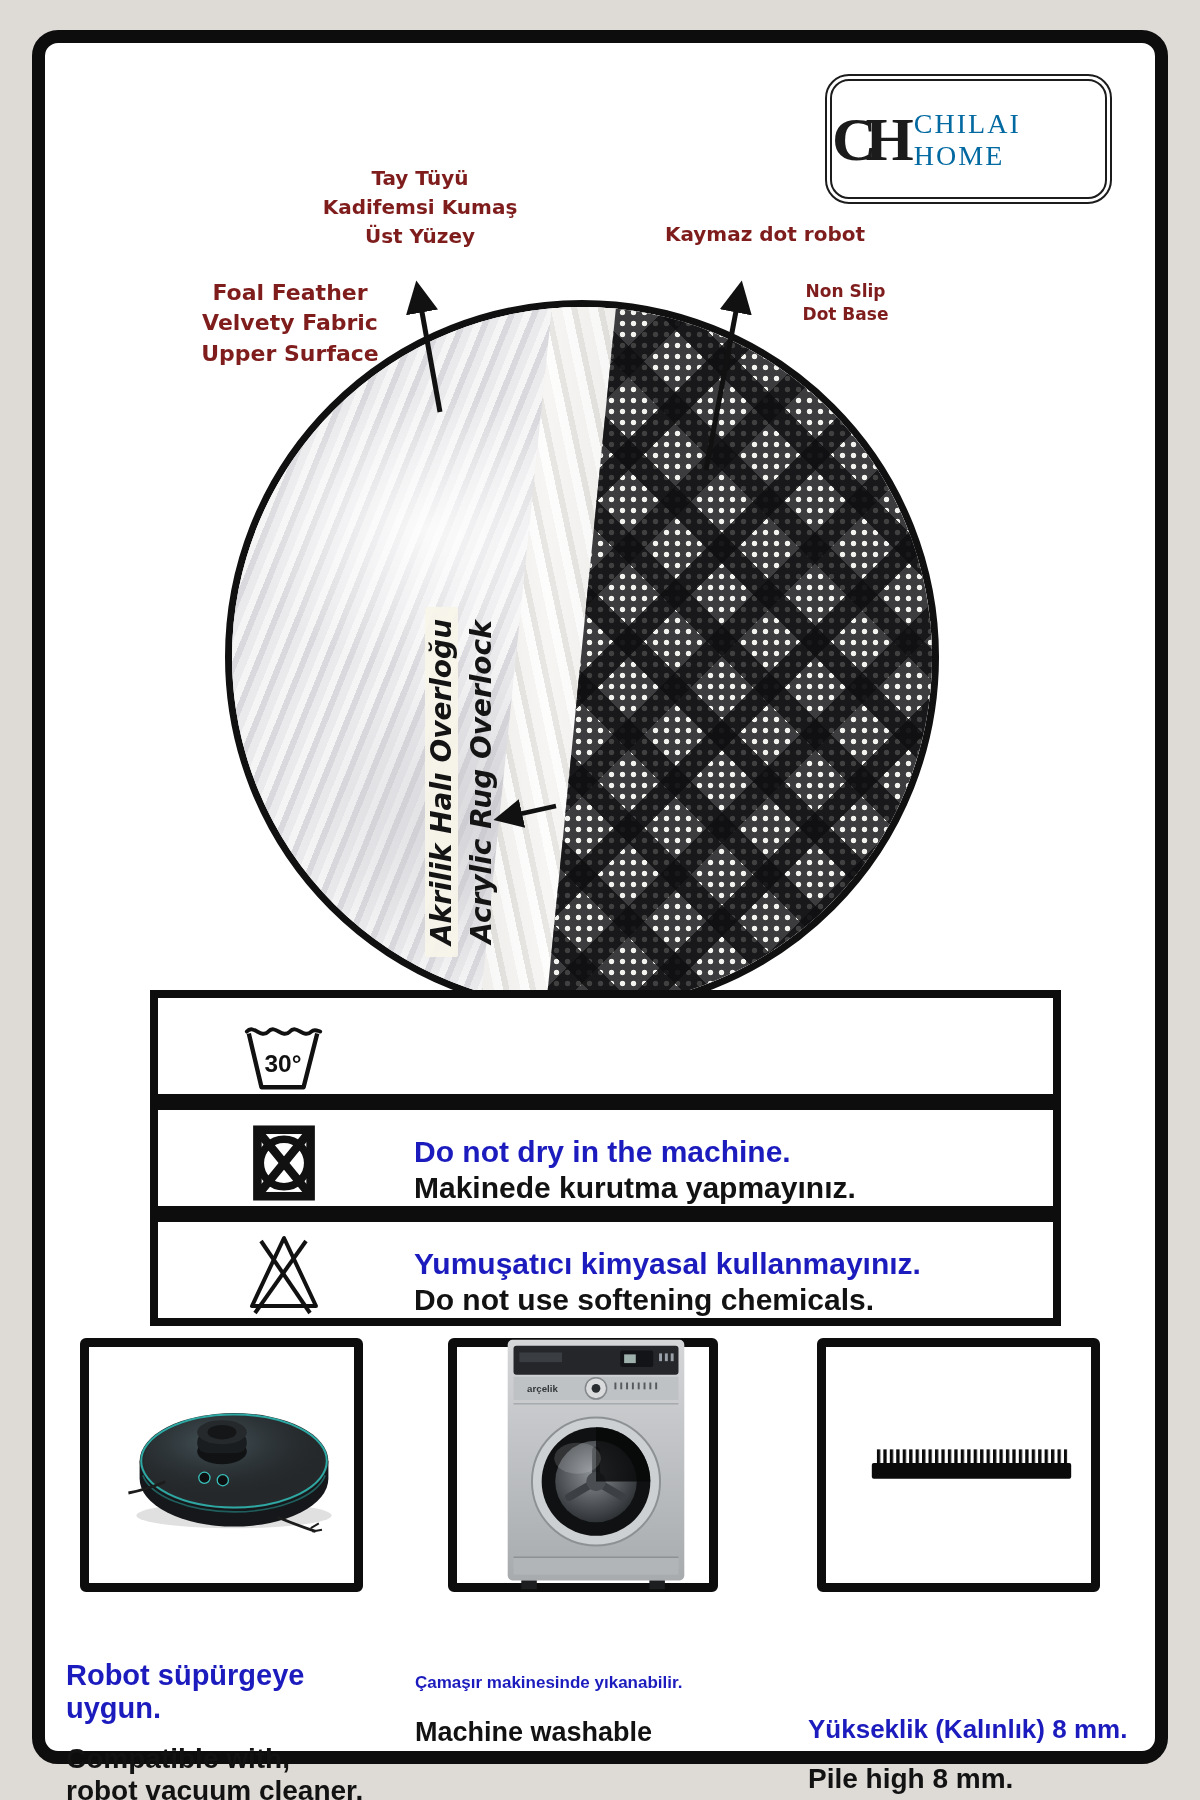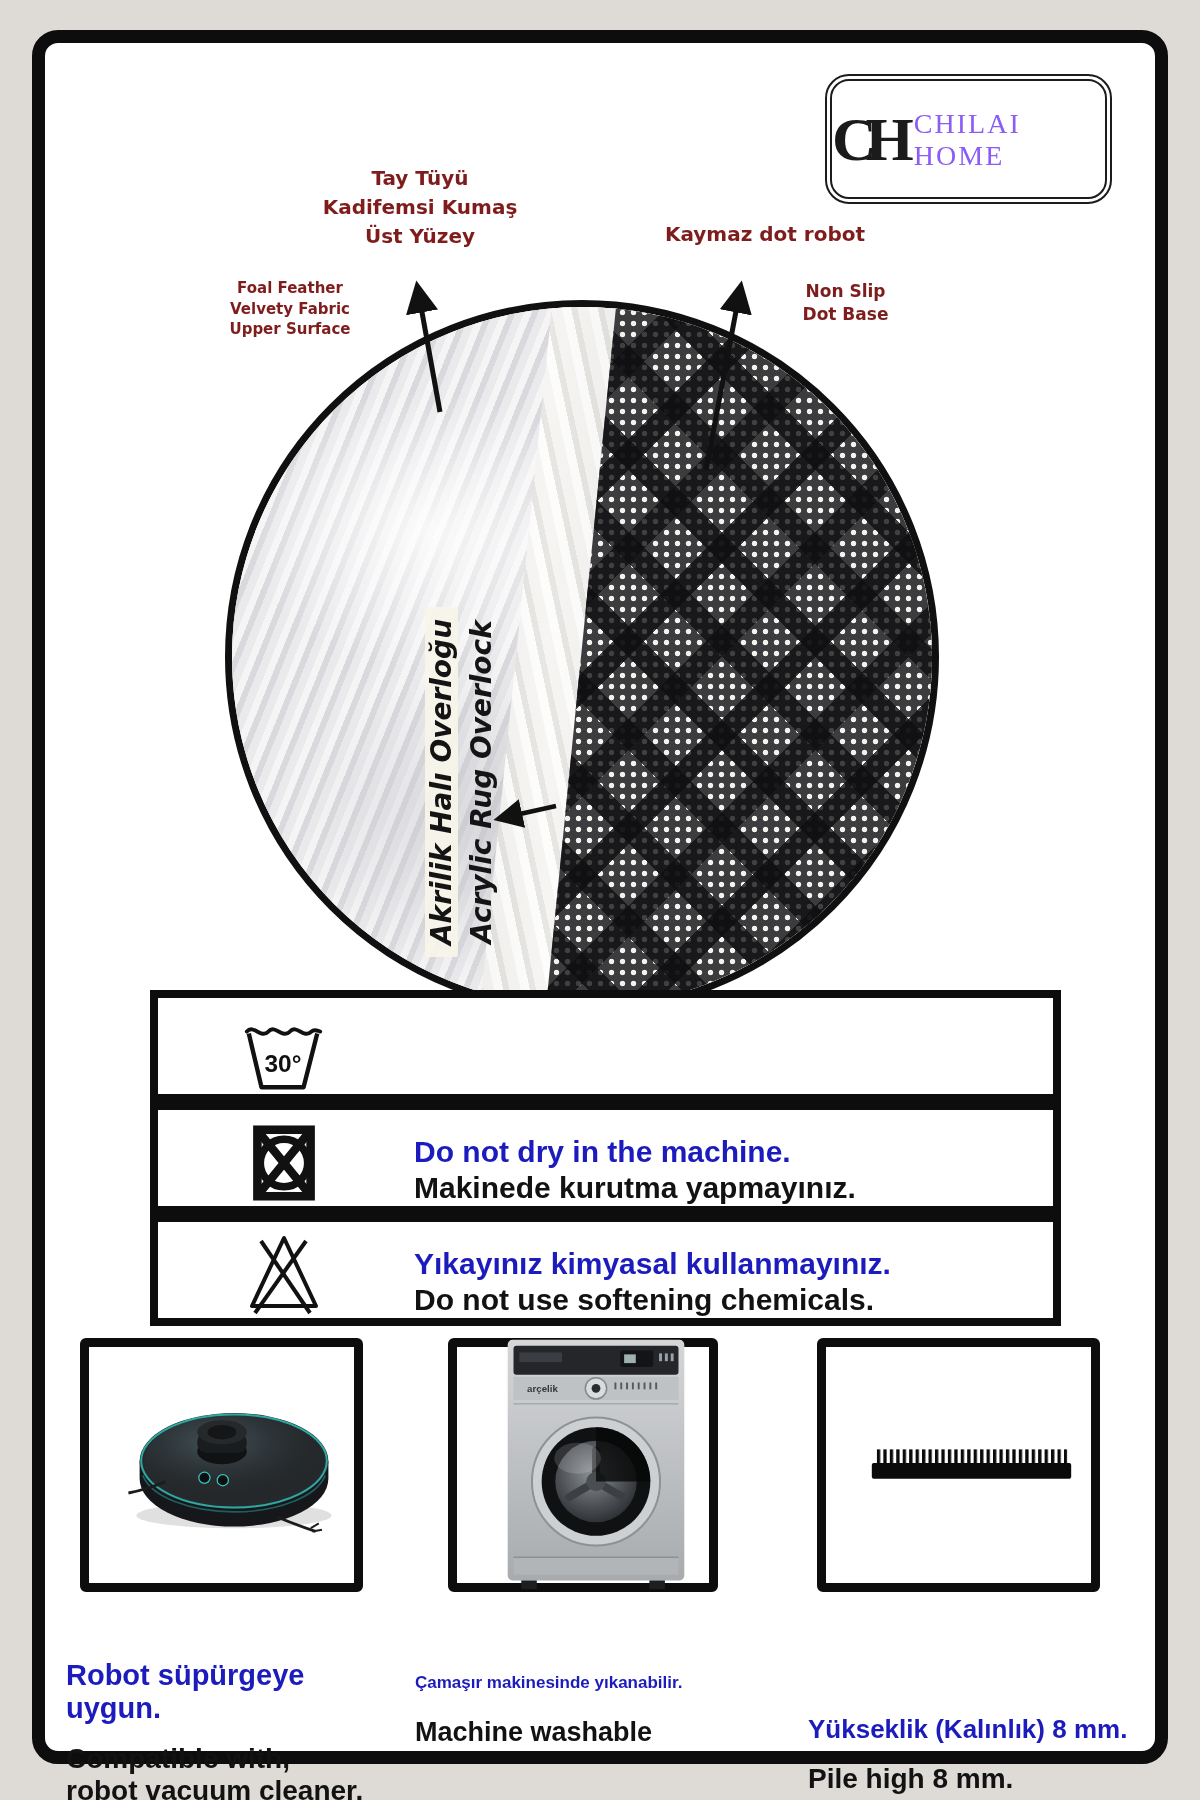--- a/index.html
+++ b/index.html
@@ -8,27 +8,27 @@
   .frame{position:absolute;left:32px;top:30px;width:1110px;height:1708px;background:#ffffff;
          border:13px solid #0d0d0d;border-radius:26px;z-index:1;}
 
   
   .logo{position:absolute;left:825px;top:74px;width:283px;height:126px;z-index:6;
         border:2px solid #1c1c1c;border-radius:24px;background:#fff;}
   .logo-inner{position:absolute;inset:3px;border:2.5px solid #1c1c1c;border-radius:19px;
         display:flex;flex-direction:row;align-items:center;justify-content:center;}
   .logo-monogram{font-family:"Liberation Serif",serif;font-size:62px;font-weight:700;color:#1b1b1b;
         letter-spacing:-0.18em;padding-right:0.18em;line-height:0.9;margin-top:2px;}
-  .logo-name{font-family:"Liberation Serif",serif;font-size:28px;color:#8b5cf6;letter-spacing:2px;margin-top:2px;}
+  .logo-name{font-family:"Liberation Serif",serif;font-size:28px;color:#0369a1;letter-spacing:2px;margin-top:2px;}
 
   
   .comic{position:absolute;z-index:4;font-family:"DejaVu Sans",sans-serif;font-weight:700;color:#7f1d1d;
          text-align:center;white-space:pre-line;}
   .lbl-tr-top{left:290px;top:164px;width:260px;font-size:20px;line-height:1.45;}
-  .lbl-en-left{left:200px;top:278px;width:180px;font-size:15px;line-height:1.38;}
+  .lbl-en-left{left:200px;top:278px;width:180px;font-size:22px;line-height:1.38;}
   .lbl-tr-right{left:645px;top:222px;width:240px;font-size:20px;}
   .lbl-en-right{left:788px;top:280px;width:115px;font-size:17px;line-height:1.38;}
 
   
   .circle{position:absolute;left:225px;top:300px;width:700px;height:700px;border-radius:50%;
           border:7px solid #101010;overflow:hidden;z-index:2;background:#e8e8ea;}
   .velvet{position:absolute;inset:0;
      background:
        radial-gradient(ellipse 260px 200px at 28% 32%, rgba(255,255,255,.8), rgba(255,255,255,0) 70%),
        radial-gradient(ellipse 300px 240px at 40% 74%, rgba(188,188,195,.55), rgba(188,188,195,0) 70%),
@@ -159,21 +159,21 @@
 
     <div class="care-row">
       <div class="care-icon">
         <svg width="84" height="88" viewBox="0 0 84 88">
           <path d="M42,8 L10,76 L74,76 Z" fill="none" stroke="#111" stroke-width="4" stroke-linejoin="round"></path>
           <line x1="19" y1="11" x2="68" y2="83" stroke="#111" stroke-width="4"></line>
           <line x1="64" y1="11" x2="13" y2="83" stroke="#111" stroke-width="4"></line>
         </svg>
       </div>
       <div class="care-text">
-        <div class="blue-line">Yıkayınız kimyasal kullanmayınız.</div>
+        <div class="blue-line">Yumuşatıcı kimyasal kullanmayınız.</div>
         <div class="black-line">Do not use softening chemicals.</div>
       </div>
     </div>
   </div>
 
   <div class="feature-box box1">
     <svg width="252" height="190" viewBox="0 0 300 210">
       <defs>
         <radialGradient id="rvSheen" cx="40%" cy="30%" r="75%">
           <stop offset="0%" stop-color="#45545a"></stop>

